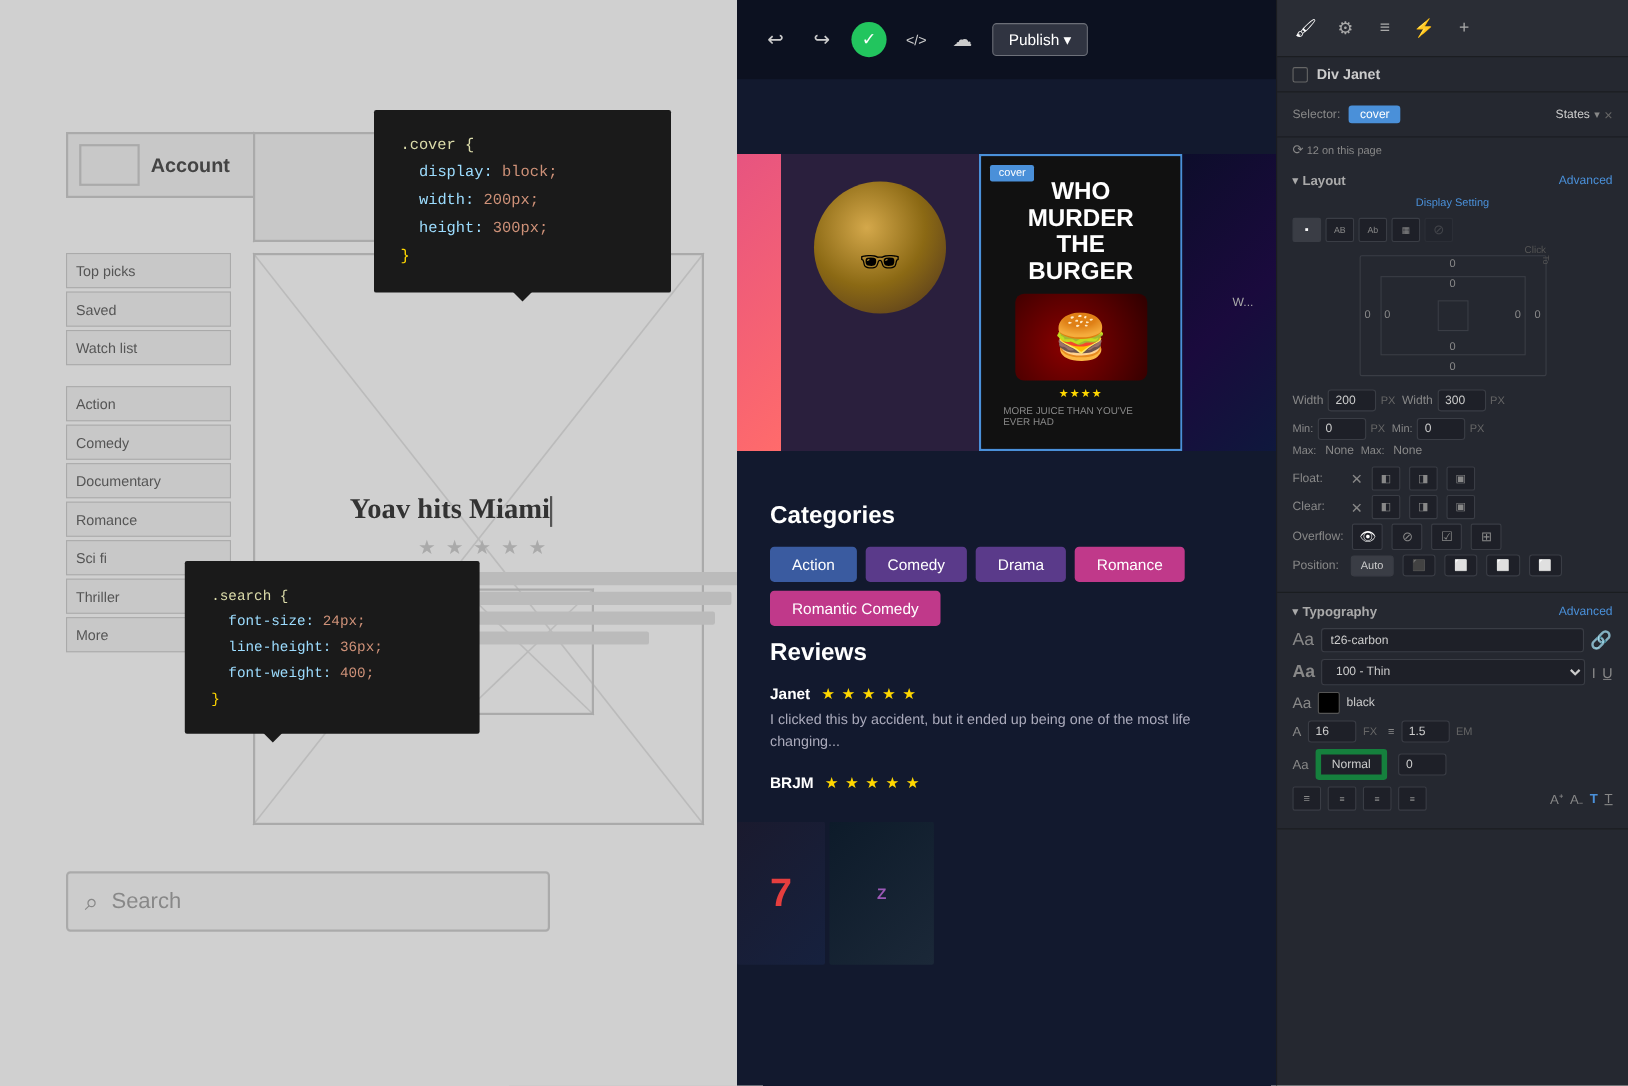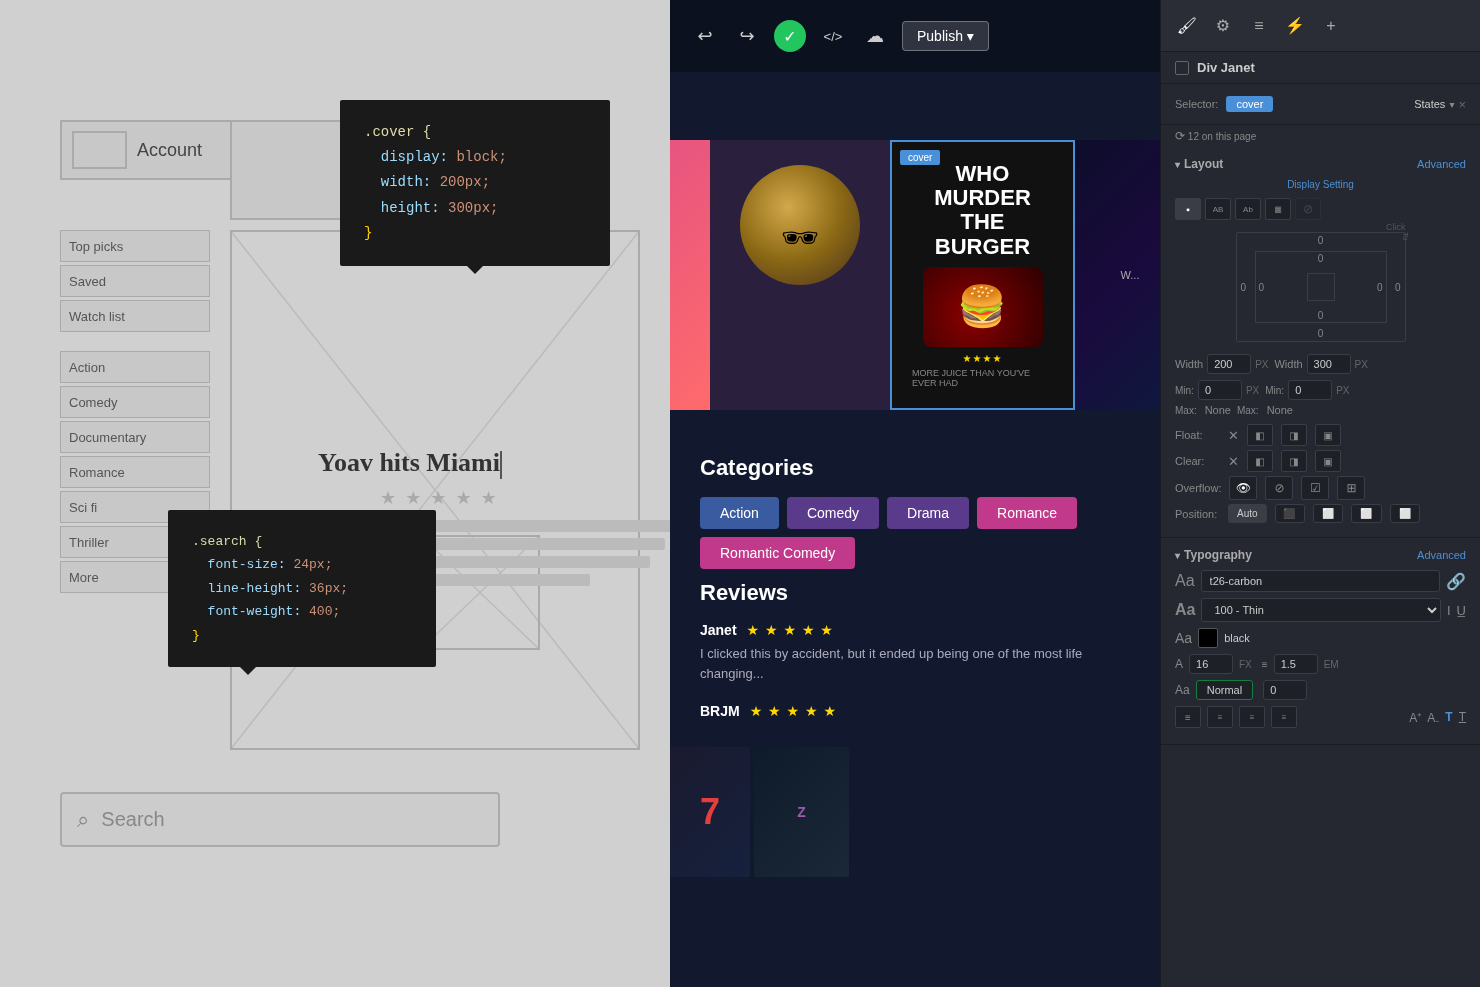--- a/index.html
+++ b/index.html
@@ -23,21 +23,21 @@
       background: #c8c8c8;
       display: flex; align-items: center; gap: 10px;
       padding: 0 10px;
     }
     .wf-header-box {
       width: 55px; height: 38px;
       border: 2px solid #aaa;
       background: #c8c8c8;
     }
     .wf-header-text {
-      font-size: 18px; color: #444; font-weight: 400;
+      font-size: 18px; color: #444; font-weight: 700;
     }
     .wf-header-icon {
       width: 24px; height: 24px;
       border: 2px solid #aaa;
       border-radius: 50%;
       margin-left: auto;
     }
 
     .wf-sidebar {
       position: absolute;
@@ -515,21 +515,21 @@
       width: 20px; height: 20px;
       background: #000;
       border: 1px solid #555;
       border-radius: 2px;
     }
     .typo-color-name { font-size: 11px; color: #ccc; }
 
     
     .normal-badge {
       background: #1e2028;
-      border: 1px solid #15803d;
+      border: 5px solid #15803d;
       color: #ccc; font-size: 11px;
       padding: 3px 10px; border-radius: 3px;
       display: inline-block;
     }
     .pos-btn {
       padding: 3px 8px;
       background: #1e2028;
       border: 1px solid #3a3d45;
       border-radius: 3px;
       font-size: 10px; color: #888; cursor: pointer;

